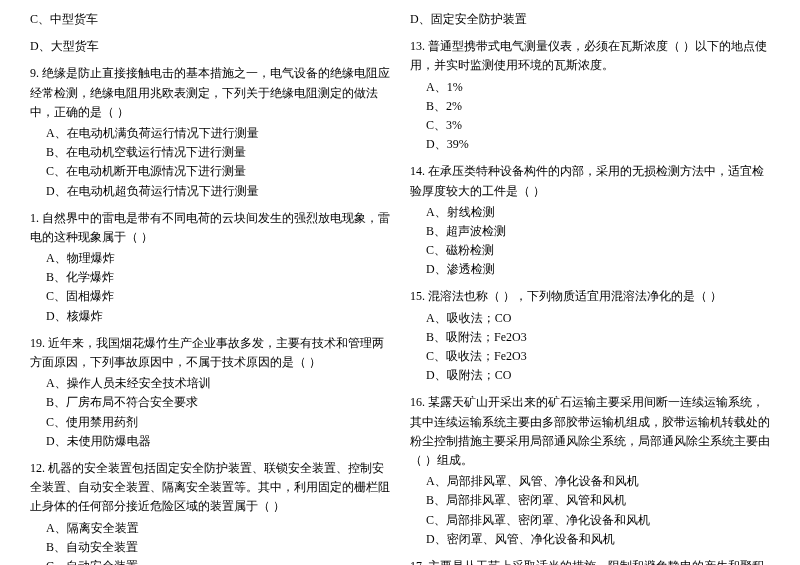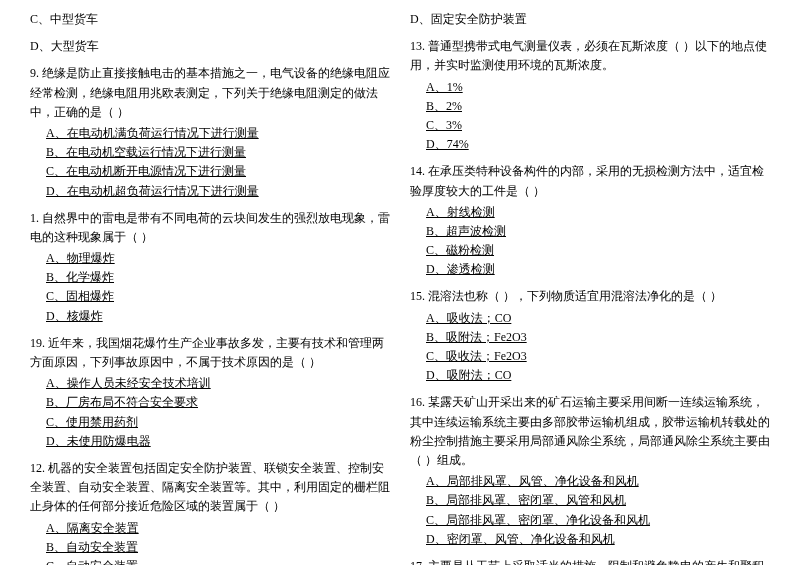--- a/index.html
+++ b/index.html
@@ -36,21 +36,20 @@
       line-height: 1.6;
     }
     .question-text {
       text-indent: 0;
       margin-bottom: 2px;
       line-height: 1.6;
     }
     .option {
       margin-left: 16px;
       line-height: 1.6;
-      text-decoration: underline;
     }
   </style>
 </head>
 <body>
 
 <div class="page-content">
   <div class="two-col">
 
     <div class="col">
 
@@ -98,21 +97,21 @@
 
       <div class="question">
         <span>D、固定安全防护装置</span>
       </div>
 
       <div class="question">
         <div class="question-text">13. 普通型携带式电气测量仪表，必须在瓦斯浓度（    ）以下的地点使用，并实时监测使用环境的瓦斯浓度。</div>
         <div class="option">A、1%</div>
         <div class="option">B、2%</div>
         <div class="option">C、3%</div>
-        <div class="option">D、74%</div>
+        <div class="option">D、39%</div>
       </div>
 
       <div class="question">
         <div class="question-text">14. 在承压类特种设备构件的内部，采用的无损检测方法中，适宜检验厚度较大的工件是（    ）</div>
         <div class="option">A、射线检测</div>
         <div class="option">B、超声波检测</div>
         <div class="option">C、磁粉检测</div>
         <div class="option">D、渗透检测</div>
       </div>
 

